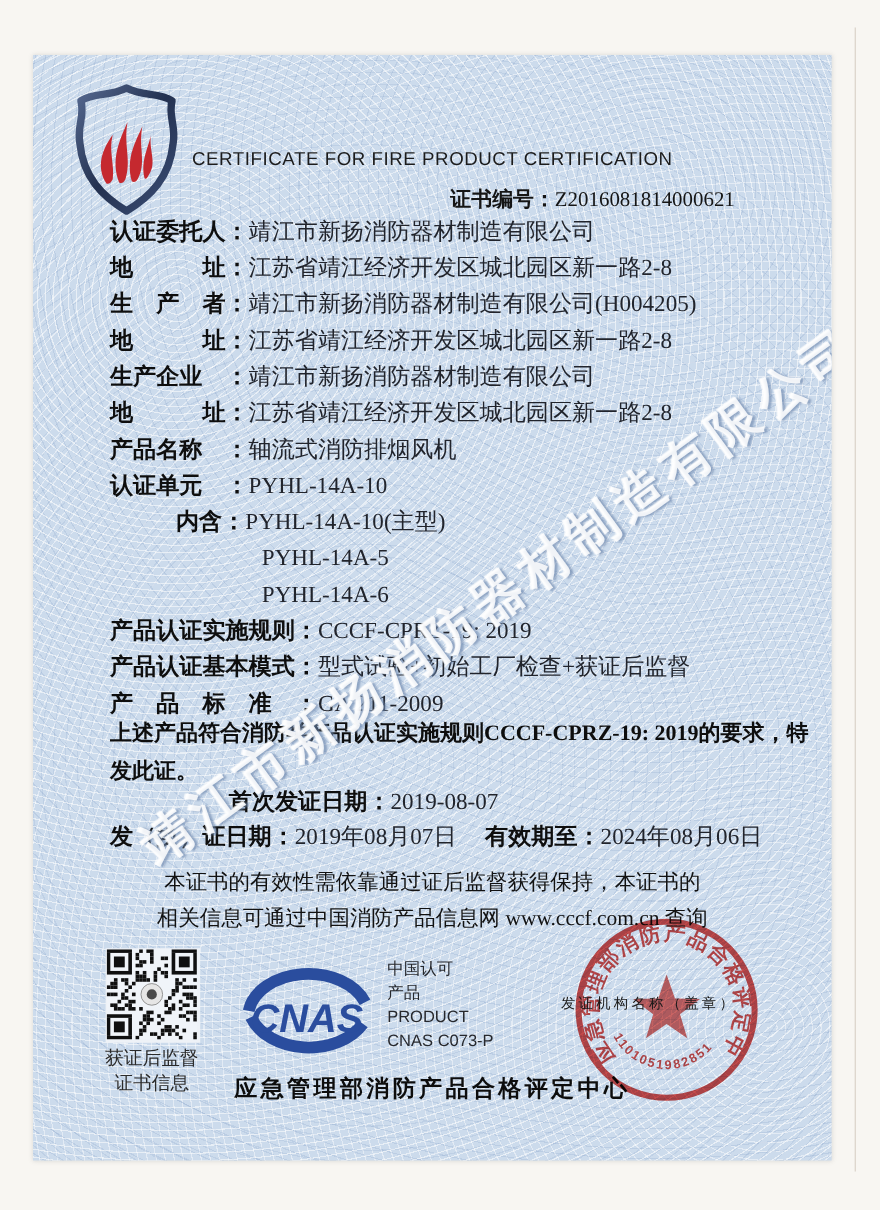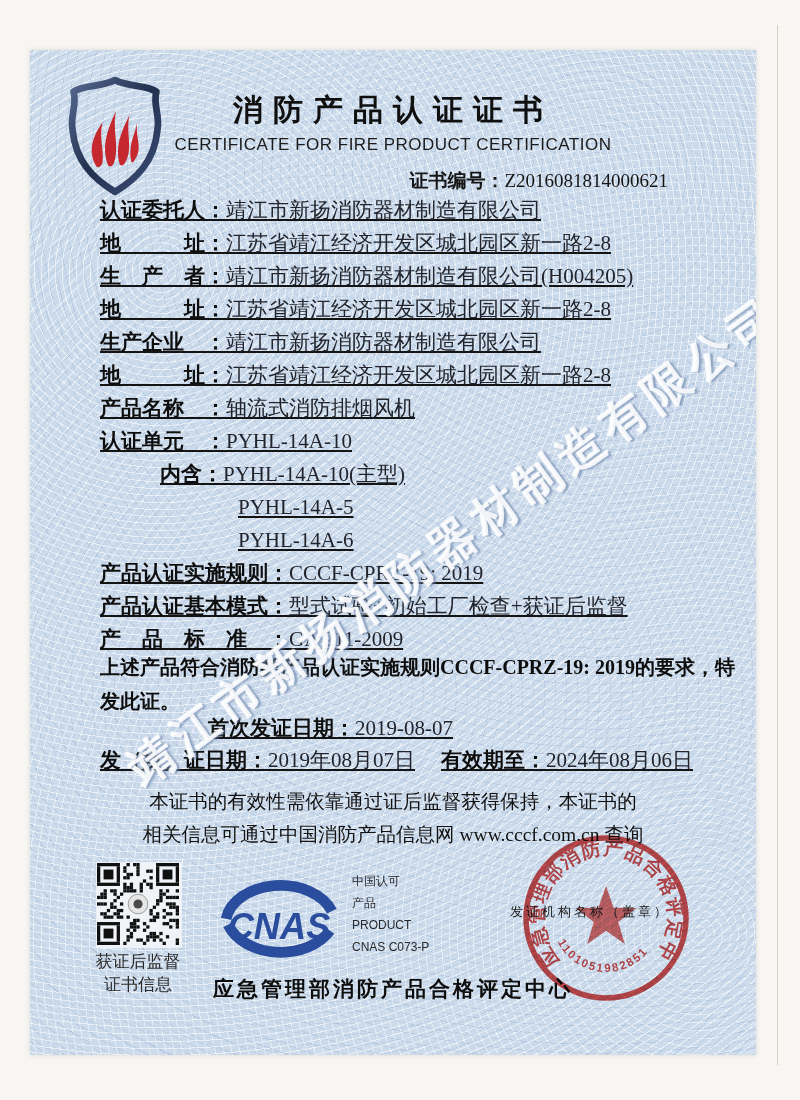--- a/index.html
+++ b/index.html
@@ -25,42 +25,42 @@
     left:0;top:40px;width:100%;text-align:center;
     font-size:30px;font-weight:700;letter-spacing:10px;color:#101010;white-space:nowrap;
   }
   .subtitle{
     left:0;top:85px;width:100%;text-align:center;
     font-family:"Liberation Sans","DejaVu Sans",sans-serif;
     font-size:17px;letter-spacing:.5px;color:#1c1c1c;
   }
   .cert-no{right:88px;top:118px;font-size:19px;color:#151515;white-space:nowrap;}
   .cert-no .lbl{font-weight:700;}
-  .row{left:70px;font-size:21px;color:#141414;white-space:nowrap;line-height:1;text-decoration:underline;}
+  .row{left:70px;font-size:21px;color:#141414;white-space:nowrap;line-height:1;}
   .row .lbl{font-weight:700;color:#0e0e0e;}
   .row .val{color:#21242c;}
   .contain-row{left:130px;}
   .contain-item{left:208px;}
   .statement{
     left:70px;top:600px;width:652px;font-size:20px;font-weight:700;
     color:#0e0e0e;line-height:34px;white-space:normal;
   }
   .center-line{left:0;width:100%;text-align:center;white-space:nowrap;}
   .note{font-size:19.5px;color:#121212;}
   .wm{
     left:86px;top:700px;transform:rotate(-36deg);transform-origin:0 0;
     font-size:46px;font-weight:700;letter-spacing:7px;white-space:nowrap;
     color:rgba(255,255,255,.85);
     text-shadow:2px 2px 2px rgba(108,134,172,.65), -1px -1px 1px rgba(255,255,255,.85);
     z-index:6;pointer-events:none;
   }
   .qr-wrap{left:66px;top:812px;width:84px;height:84px;background:#eef2f7;padding:1px;}
   .qr-caption{left:50px;top:900px;width:116px;text-align:center;font-size:17px;line-height:23px;color:#2a2a2a;}
   .cnas-logo{left:190px;top:818px;}
-  .cnas-text{left:322px;top:820px;font-size:12px;line-height:22px;color:#26282d;
+  .cnas-text{left:322px;top:820px;font-size:15px;line-height:22px;color:#26282d;
     font-family:"Liberation Sans","DejaVu Sans",sans-serif;}
   .cnas-text .cn{font-family:"Liberation Serif","DejaVu Serif",serif;}
   .seal-wrap{left:488px;top:780px;z-index:5;opacity:.92;mix-blend-mode:multiply;}
   .seal-label{left:448px;top:853px;font-size:13px;letter-spacing:3px;color:#181818;z-index:7;white-space:nowrap;margin-left:32px;}
   .org-line{top:925px;font-size:21px;font-weight:700;letter-spacing:3px;color:#0d0d0d;}
   .addr-line{top:957px;font-size:15px;color:#1f1f1f;letter-spacing:1px;}
   .web-line{top:981px;font-size:15px;color:#1f1f1f;letter-spacing:1px;}
 </style>
 </head>
 <body>
@@ -77,21 +77,20 @@
     </defs>
     <path d="M55,8 C70,16 86,12 98,20 C94,34 102,44 99,60 C96,92 78,110 55,124 C32,110 14,92 11,60 C8,44 16,34 12,20 C24,12 40,16 55,8 Z" fill="none" stroke="url(#shieldStroke)" stroke-width="7" stroke-linejoin="round"></path>
     <g fill="#c5292f">
       <path d="M36,98 C26,82 32,66 42,52 C38,68 44,80 42,94 C40,98 38,99 36,98 Z"></path>
       <path d="M48,97 C40,76 48,58 56,40 C52,62 60,76 54,94 C52,98 50,98 48,97 Z"></path>
       <path d="M60,96 C54,74 64,58 70,44 C66,64 74,78 66,93 C64,97 62,97 60,96 Z"></path>
       <path d="M72,93 C68,76 76,64 78,52 C76,68 84,78 76,90 C74,94 73,94 72,93 Z"></path>
     </g>
   </svg>
 
-  <div class="abs title">消防产品认证证书</div>
   <div class="abs subtitle">CERTIFICATE FOR FIRE PRODUCT CERTIFICATION</div>
 
   <div class="abs cert-no">
     <span class="lbl">证书编号：</span><span class="val">Z2016081814000621</span>
   </div>
 
   <div class="abs row" style="top:150px">
     <span class="lbl">认证委托人：</span><span class="val">靖江市新扬消防器材制造有限公司</span>
   </div>
   <div class="abs row" style="top:183px">

